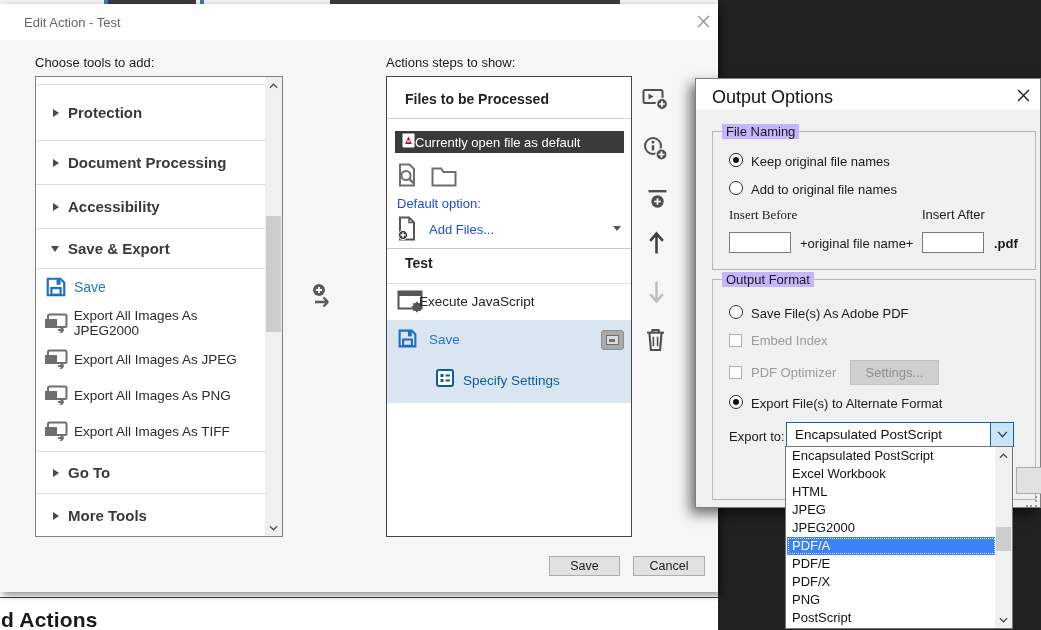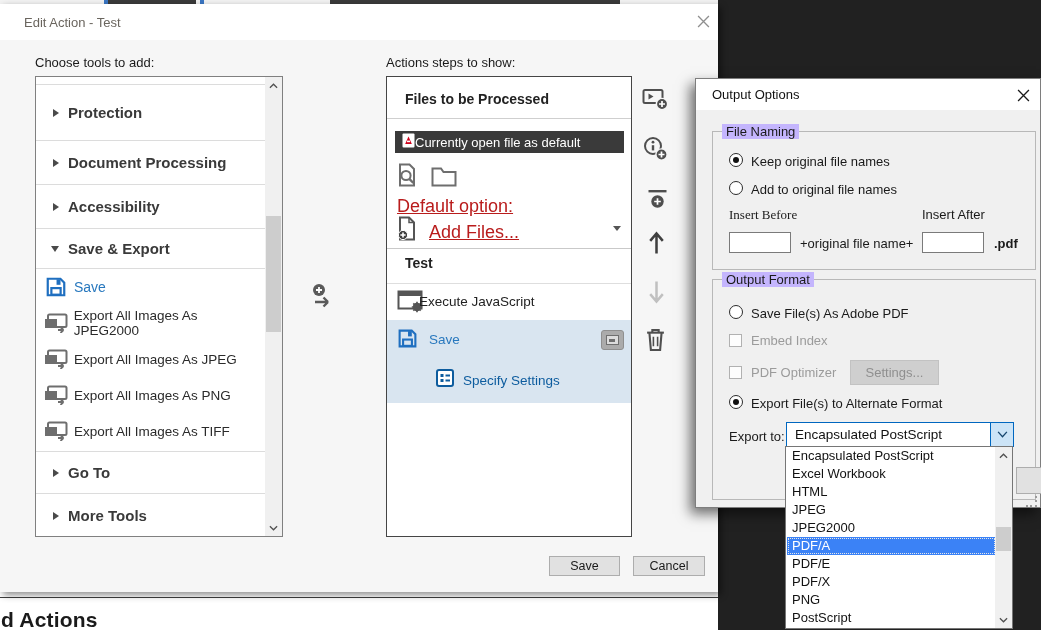--- a/index.html
+++ b/index.html
@@ -51,42 +51,42 @@
   
   .add-step { left:308px; top:277px; width:30px; height:30px; }
 
   
   .steps-box { left:386px; top:72px; width:246px; height:461px; background:#fff; border:1px solid #454545; }
   .sp-header { left:18px; top:14px; font-size:14px; font-weight:bold; color:#222; }
   .sp-sep { left:0; width:244px; height:1px; background:#cfcfcf; }
   .dark-row { left:8px; top:54px; width:229px; height:22px; background:#3a3a3a; display:flex; align-items:center; }
   .dark-row .pdfic { margin-left:7px; }
   .dark-row-label { margin-left:0; font-size:13px; color:#fff; }
-  .sp-text { font-size:18px; color:#b91c1c;text-decoration:underline; }
+  .sp-text { font-size:13px; color:#1d4ed8; }
   .caret-down { width:0; height:0; border-top:5px solid #555; border-left:4px solid transparent; border-right:4px solid transparent; }
   .sel-block { left:0; top:243px; width:244px; height:83px; background:#d9e5f0; }
   .step-label { font-size:13.5px; color:#222; }
   .step-label.blue { color:#2878be; }
   .step-label.darkblue { color:#0d5c9e; }
   .mini-btn { left:214px; top:10px; width:23px; height:20px; background:#ababab; border:1px solid #8f8f8f; border-radius:3px; display:flex; align-items:center; justify-content:center; }
   .mini-btn .w { width:13px; height:10px; border:1.5px solid #6f6f6f; background:#dcdcdc; position:relative; }
   .mini-btn .w::after { content:""; position:absolute; left:2px; top:3px; width:6px; height:3px; background:#6f6f6f; }
 
   
   .icon-col-btn { width:30px; height:30px; display:flex; align-items:center; justify-content:center; }
 
   
   .win-btn { height:20px; background:#e1e1e1; border:1px solid #adadad; font-size:12.5px; color:#1a1a1a;
              display:flex; align-items:center; justify-content:center; font-family:"Liberation Sans",sans-serif; }
 
   
   .out-dialog { left:695px; top:78px; width:346px; height:430px; background:#f0f0f0;
                 border:1px solid #7e7e7e; box-shadow:-5px 6px 12px rgba(0,0,0,0.55); z-index:2; }
   .oo-titlebar { left:0; top:0; width:344px; height:31px; background:#ffffff; }
-  .oo-title { left:16px; top:8px; font-size:13px; color:#111; }
+  .oo-title { left:16px; top:8px; font-size:18px; color:#111; }
   .fieldset { border:1px solid #b8b8b8; background:#f0f0f0; }
   .legend { position:absolute; top:-8px; left:9px; background:#c4b5fd; padding:0 4px; font-size:13px; color:#1a1a1a; }
   .radio { width:14px; height:14px; border:1px solid #2b2b2b; border-radius:50%; background:#fff; }
   .radio.checked::after { content:""; position:absolute; left:3px; top:3px; width:6px; height:6px; background:#111; border-radius:50%; }
   .checkbox { width:13px; height:13px; border:1px solid #b1b1b1; background:#fdfdfd; }
   .olabel { font-size:13px; color:#1a1a1a; }
   .olabel.dis { color:#9b9b9b; }
   .tinput { background:#fff; border:1px solid #7a7a7a; }
   .dis-btn { background:#cfcfcf; border:1px solid #c2c2c2; color:#8f8f8f; font-size:13px; display:flex; align-items:center; justify-content:center; }
   .combo { left:90px; top:343px; width:228px; height:25px; background:#fff; border:1px solid #0067c0; display:flex; align-items:center; }

